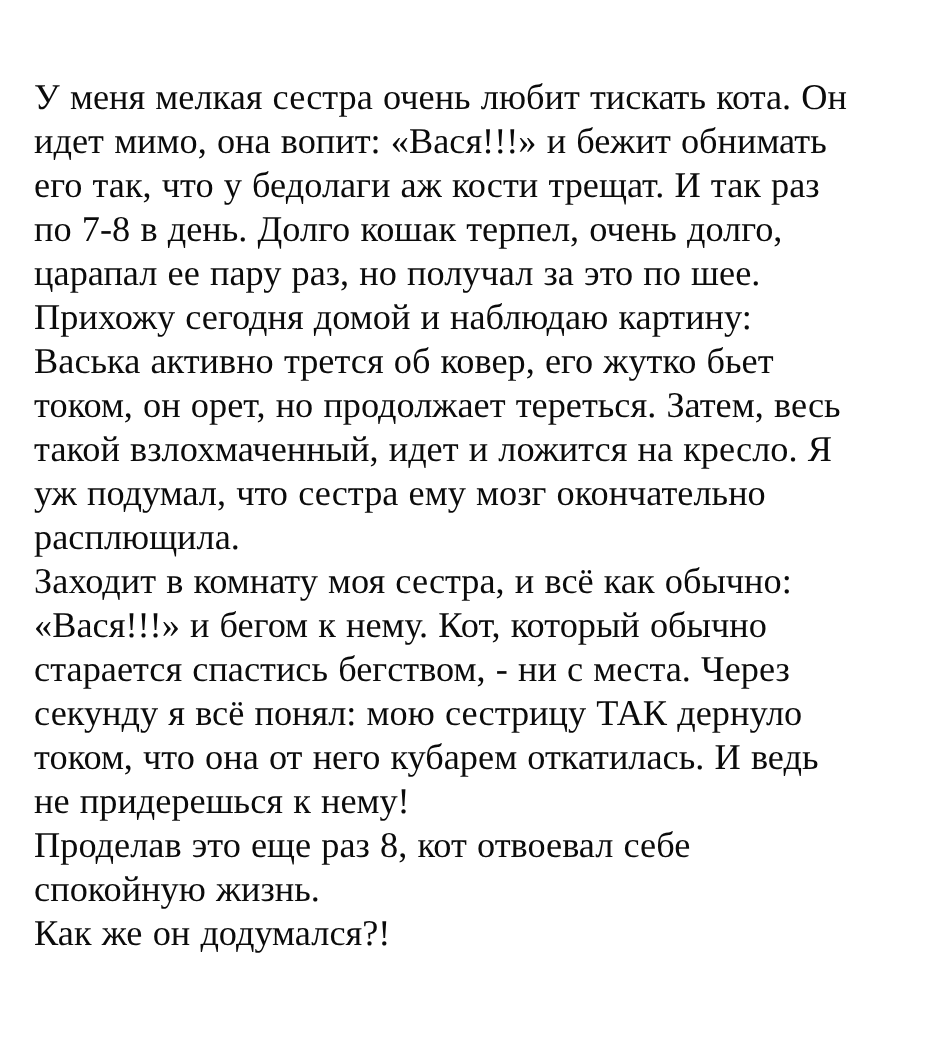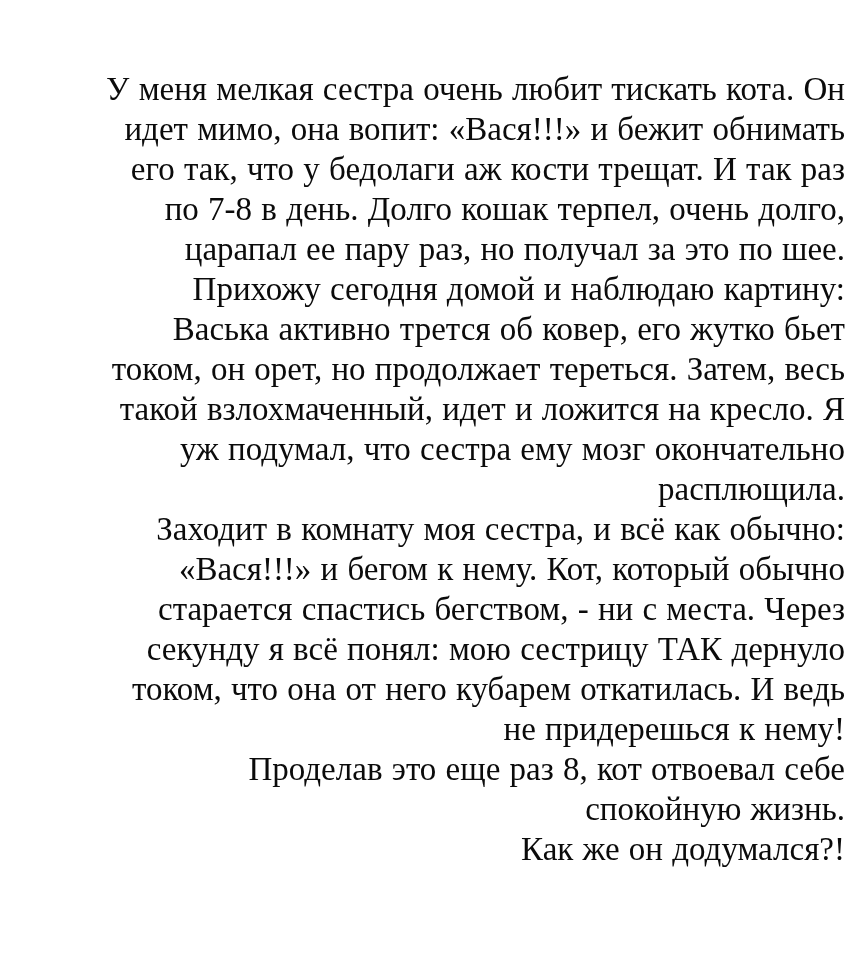--- a/index.html
+++ b/index.html
@@ -22,21 +22,20 @@
   .story-text {
     margin: 0;
     padding: 0;
     font-family: "Liberation Serif", "DejaVu Serif", serif;
     font-size: 33px;
     line-height: 40px;
     color: #0b0b0b;
     white-space: pre-line;
     letter-spacing: 0px;
     word-spacing: 1px;
-    text-align: right;
   }
 </style>
 </head>
 <body>
 
 <div class="page">
   <p class="story-text">У меня мелкая сестра очень любит тискать кота. Он
 идет мимо, она вопит: «Вася!!!» и бежит обнимать
 его так, что у бедолаги аж кости трещат. И так раз
 по 7-8 в день. Долго кошак терпел, очень долго,

